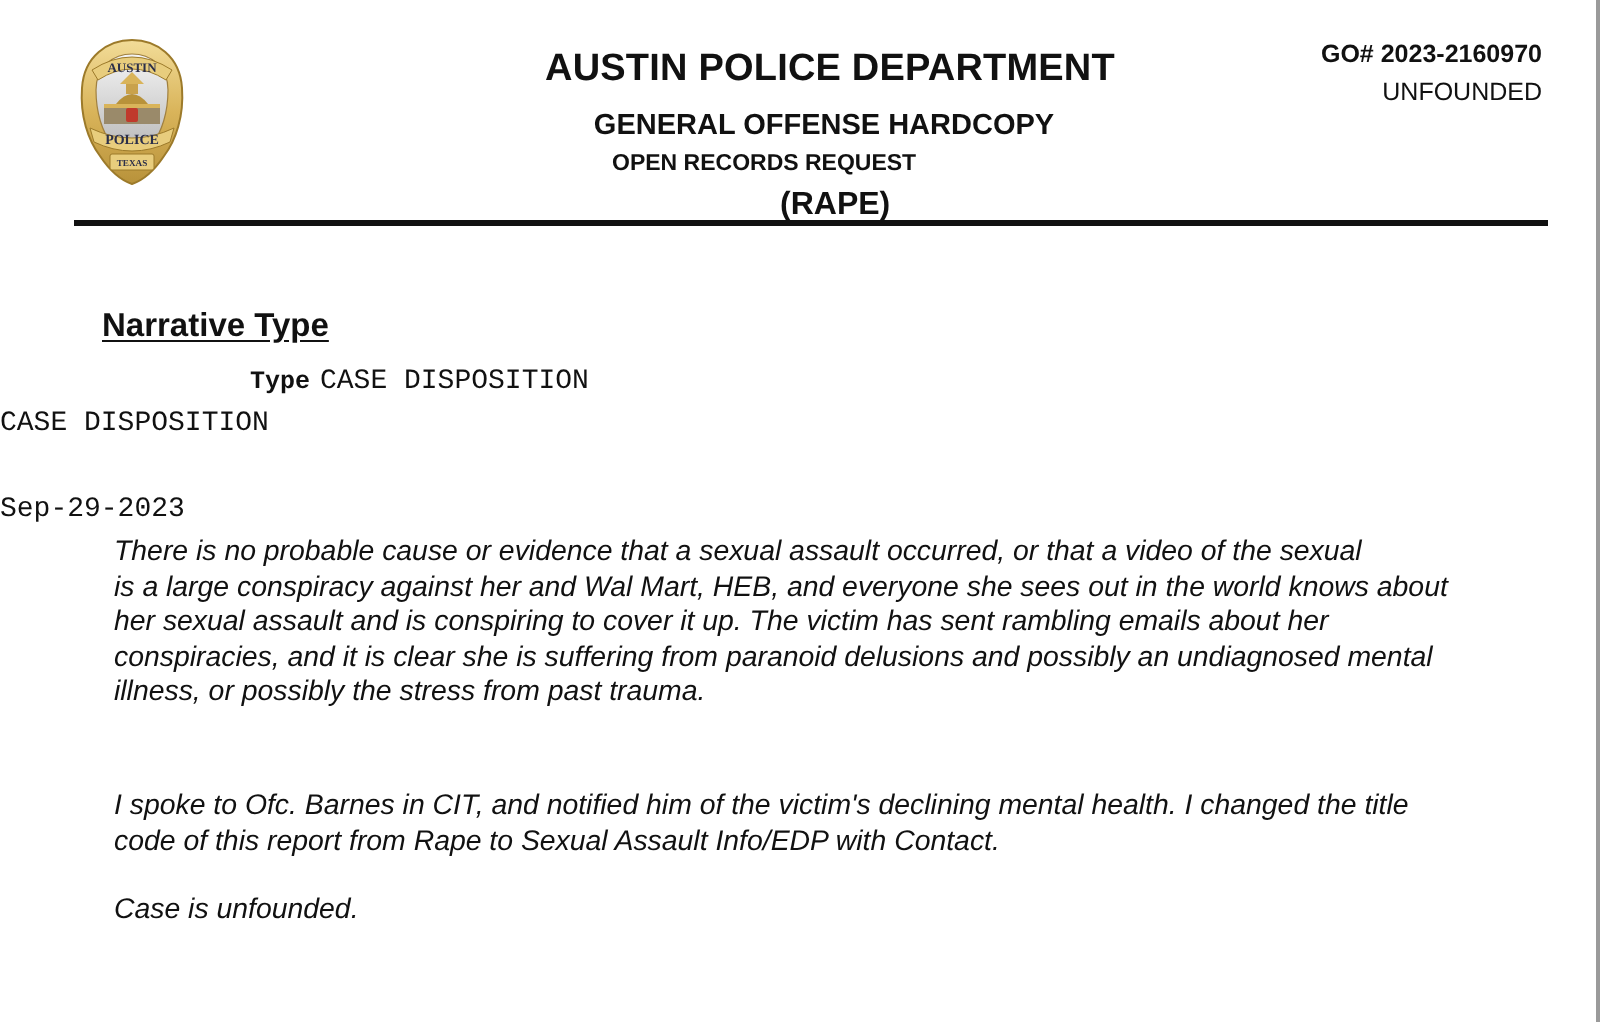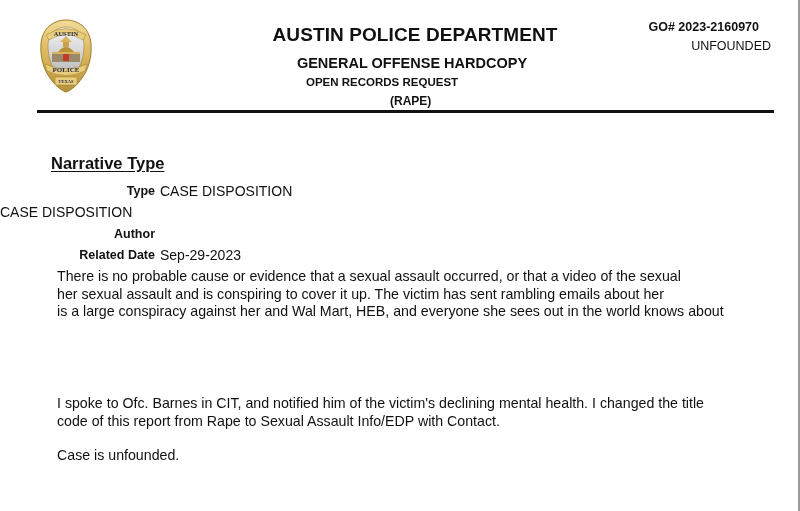--- a/index.html
+++ b/index.html
@@ -55,27 +55,27 @@
       position: absolute;
       left: 306px;
       top: 76px;
       font-size: 11.5px;
       font-weight: bold;
     }
     .hdr-sub3 {
       position: absolute;
       left: 390px;
       top: 94px;
-      font-size: 12px;
+      font-size: 16px;
       font-weight: bold;
     }
     
     .go-number {
       position: absolute;
-      right: 39px;
+      right: 27px;
       top: 20px;
       font-size: 12.5px;
       font-weight: bold;
       text-align: center;
     }
     .go-status {
       position: absolute;
       right: 27px;
       top: 39px;
       font-size: 12.5px;
@@ -103,20 +103,21 @@
     .meta {
       position: absolute;
       left: 0;
       top: 180px;
       width: 400px;
     }
     .meta-row {
       display: flex;
       height: 21.5px;
       align-items: center;
+      font-family: Liberation Mono, monospace;
     }
     .meta-label {
       width: 160px;
       text-align: right;
       font-size: 12.5px;
       font-weight: bold;
       padding-right: 5px;
       box-sizing: border-box;
     }
     .meta-value {
@@ -126,21 +127,21 @@
       position: absolute;
       left: 57px;
       width: 720px;
       font-size: 14.2px;
       line-height: 17.5px;
       margin: 0;
     }
     .p1 { top: 268px; }
     .p2 { top: 395px; }
     .p3 { top: 447px; }
-    .line { display: block; white-space: nowrap; }
+    .line { display: block; white-space: nowrap; font-style: italic; }
   </style>
 </head>
 <body>
 
 <div class="page">
 
   <div class="badge">
     <svg width="56" height="76" viewBox="0 0 56 76">
       <defs>
         <linearGradient id="gold" x1="0" y1="0" x2="0" y2="1">
@@ -184,32 +185,32 @@
 
   <div class="meta">
     <div class="meta-row">
       <span class="meta-label">Type</span>
       <span class="meta-value">CASE DISPOSITION</span>
     </div>
     <div class="meta-row">
       <span class="meta-value">CASE DISPOSITION</span>
     </div>
     <div class="meta-row">
-      <span class="meta-label">Author</span>
-    </div>
-    <div class="meta-row">
-      <span class="meta-label">Related Date</span>
+    </div>
+    <div class="meta-row">
       <span class="meta-value">Sep-29-2023</span>
     </div>
   </div>
 
   <p class="para p1">
     <span class="line">There is no probable cause or evidence that a sexual assault occurred, or that a video of the sexual</span>
+    <span class="line">is a large conspiracy against her and Wal Mart, HEB, and everyone she sees out in the world knows about</span>
     <span class="line">her sexual assault and is conspiring to cover it up. The victim has sent rambling emails about her</span>
-    <span class="line">is a large conspiracy against her and Wal Mart, HEB, and everyone she sees out in the world knows about</span>
+    <span class="line">conspiracies, and it is clear she is suffering from paranoid delusions and possibly an undiagnosed mental</span>
+    <span class="line">illness, or possibly the stress from past trauma.</span>
   </p>
 
   <p class="para p3">
     <span class="line">Case is unfounded.</span>
   </p>
 
   <p class="para p2">
     <span class="line">I spoke to Ofc. Barnes in CIT, and notified him of the victim's declining mental health. I changed the title</span>
     <span class="line">code of this report from Rape to Sexual Assault Info/EDP with Contact.</span>
   </p>

